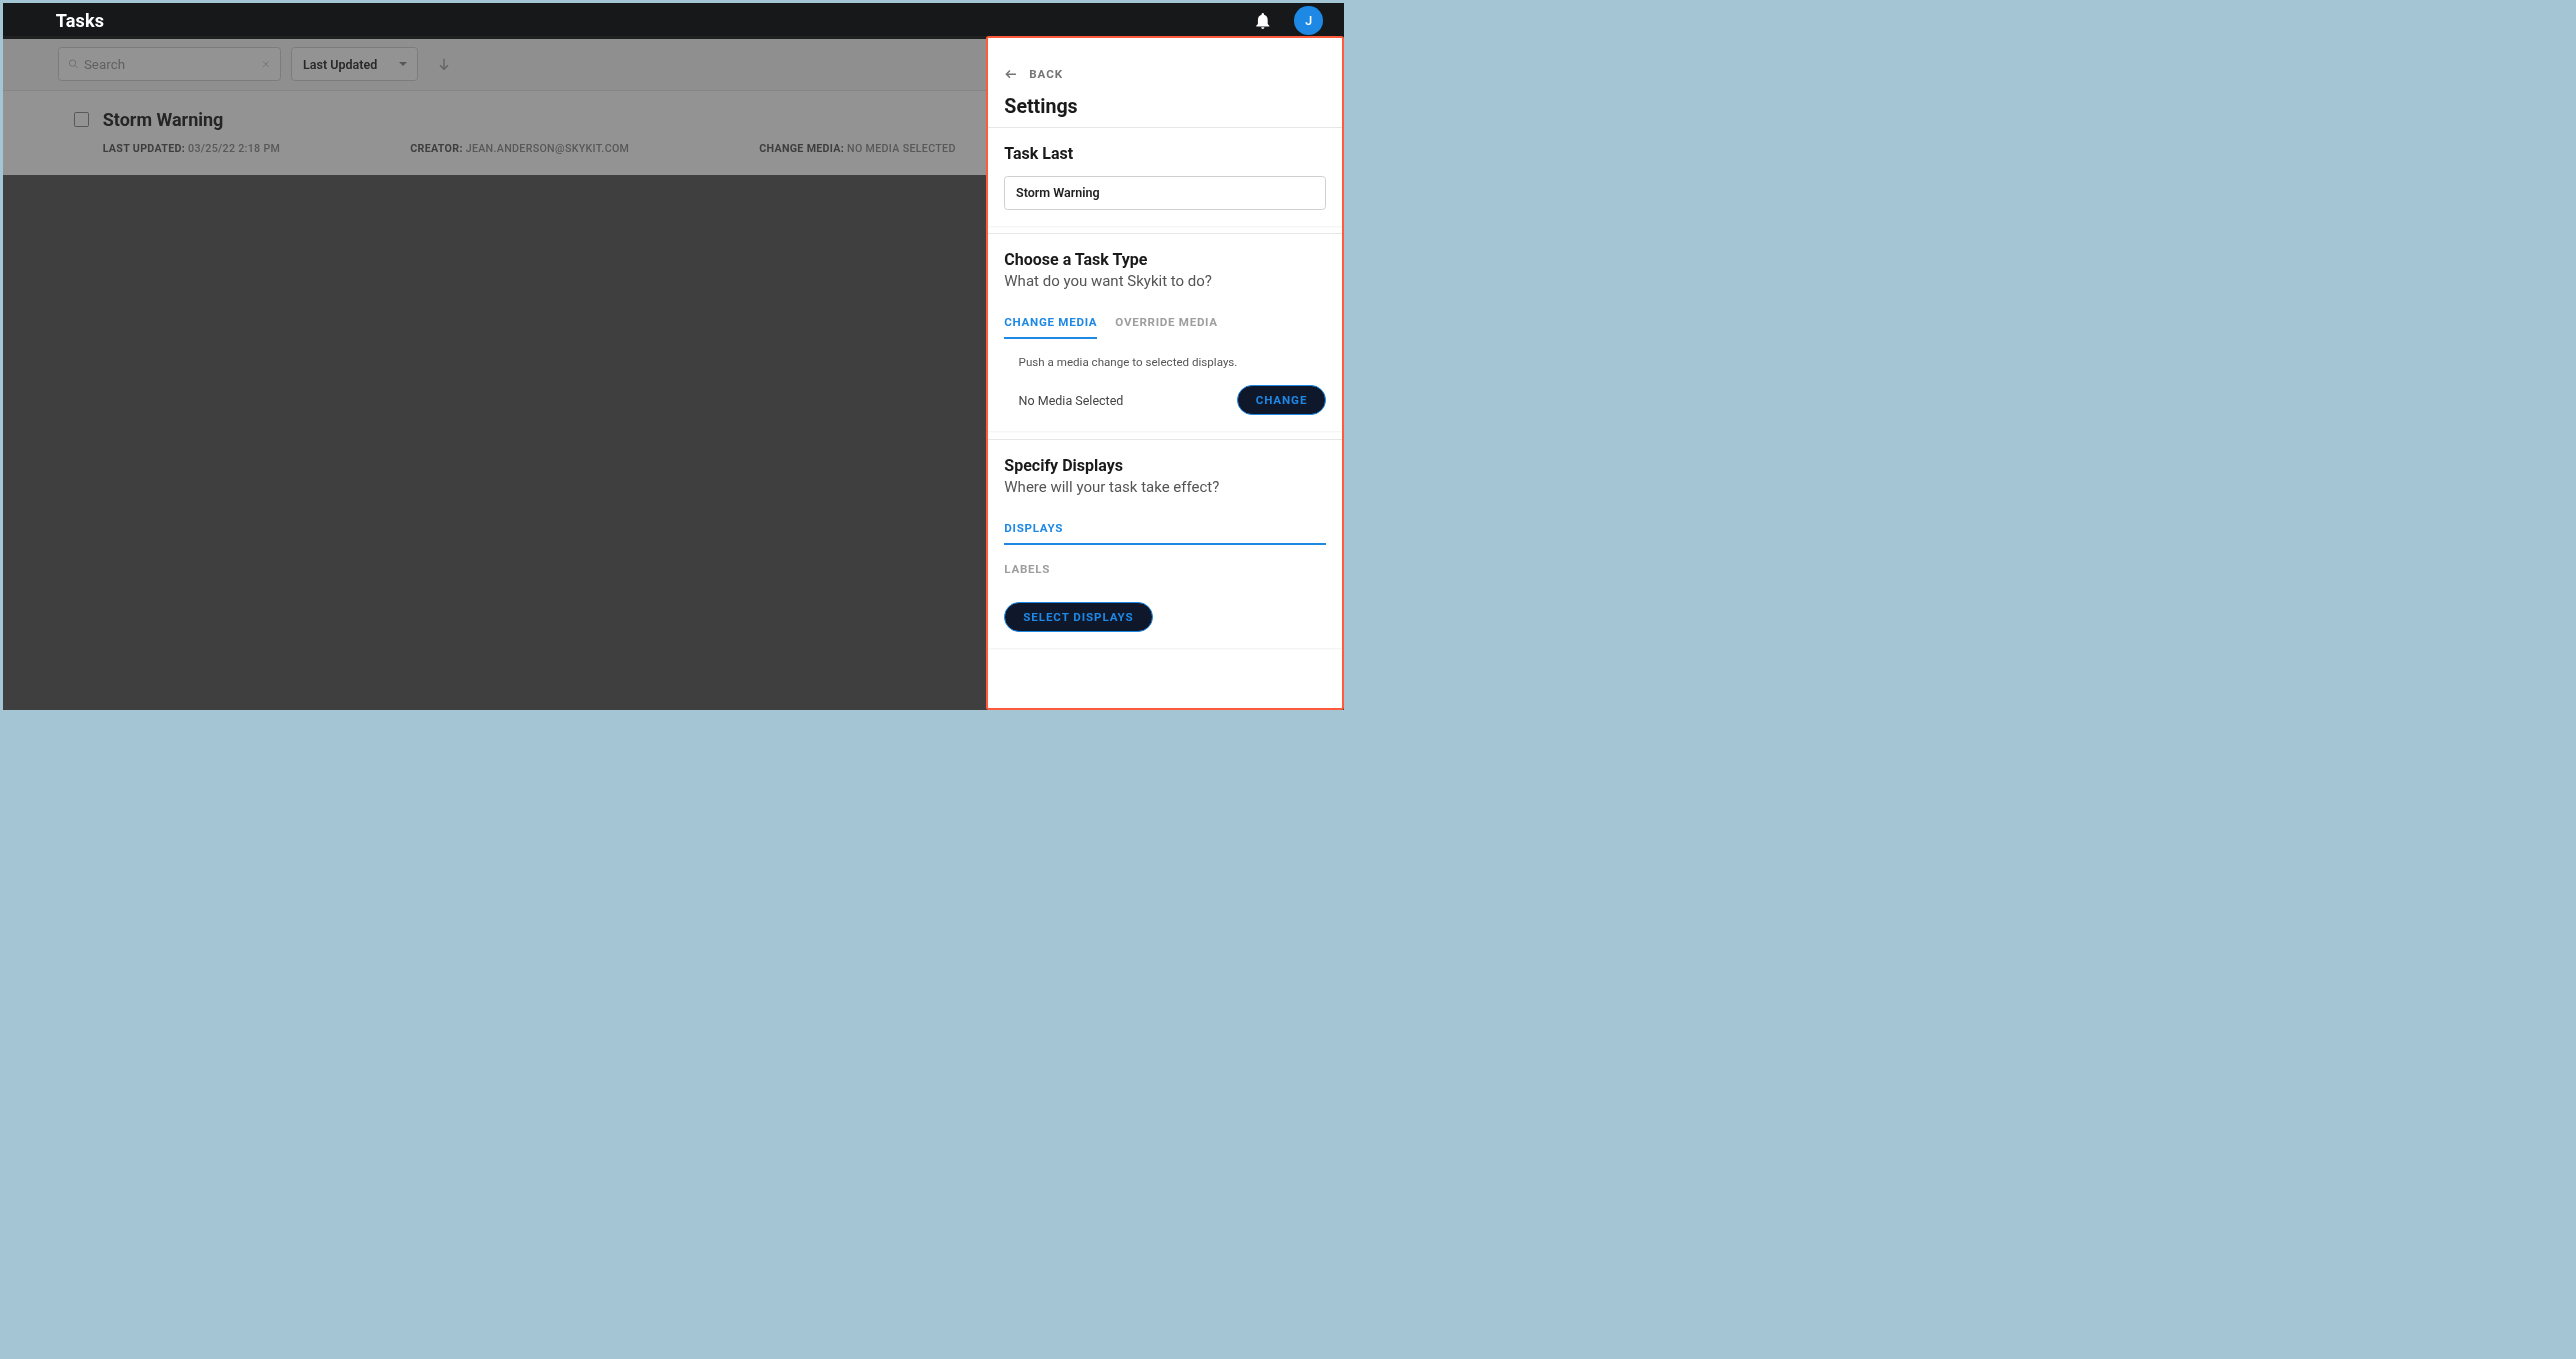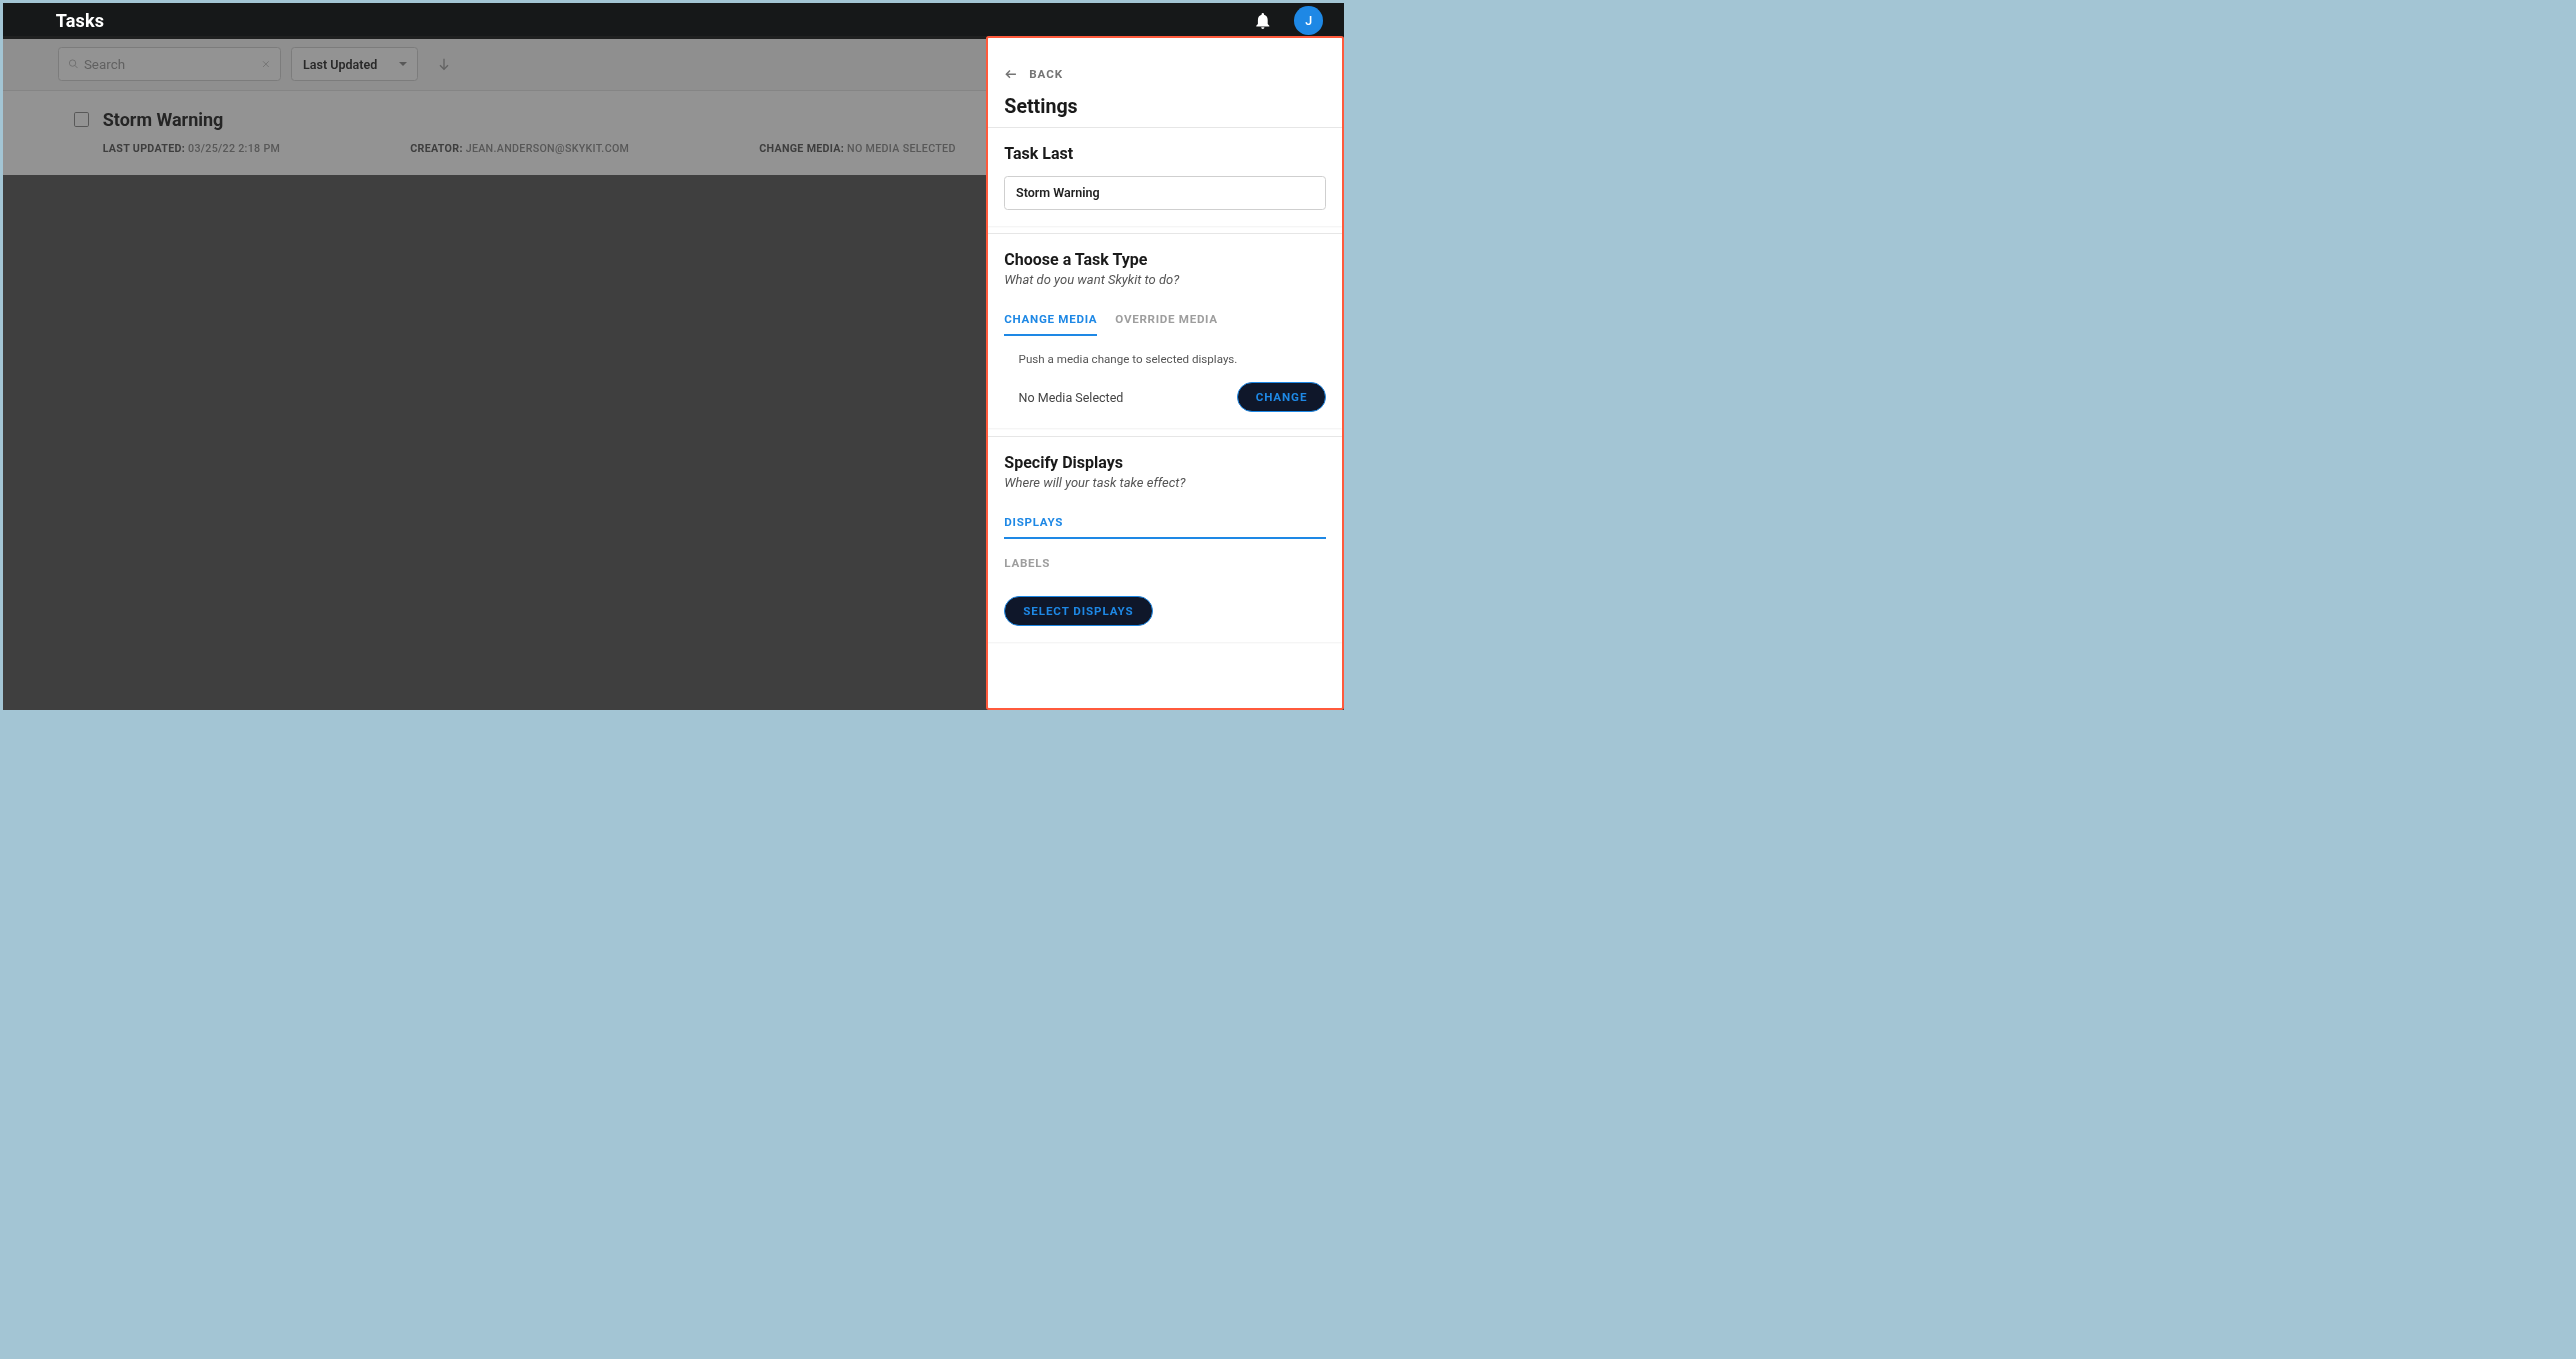--- a/index.html
+++ b/index.html
@@ -261,24 +261,23 @@
     }
     
     .card-title {
       font-size: 16px;
       font-weight: 700;
       color: #1a1a1a;
       margin-bottom: 3.6px;
     }
     
     .card-subtitle {
-      font-size: 13px;
+      font-size: 15px;
       color: #555;
       margin-bottom: 16px;
-      font-style: italic;
     }
     
     .text-input {
       width: 100%;
       height: 34px;
       border: 0.9px solid #cfcfcf;
       border-radius: 3.6px;
       padding: 0 10.7px;
       font-size: 12.5px;
       font-weight: 600;

